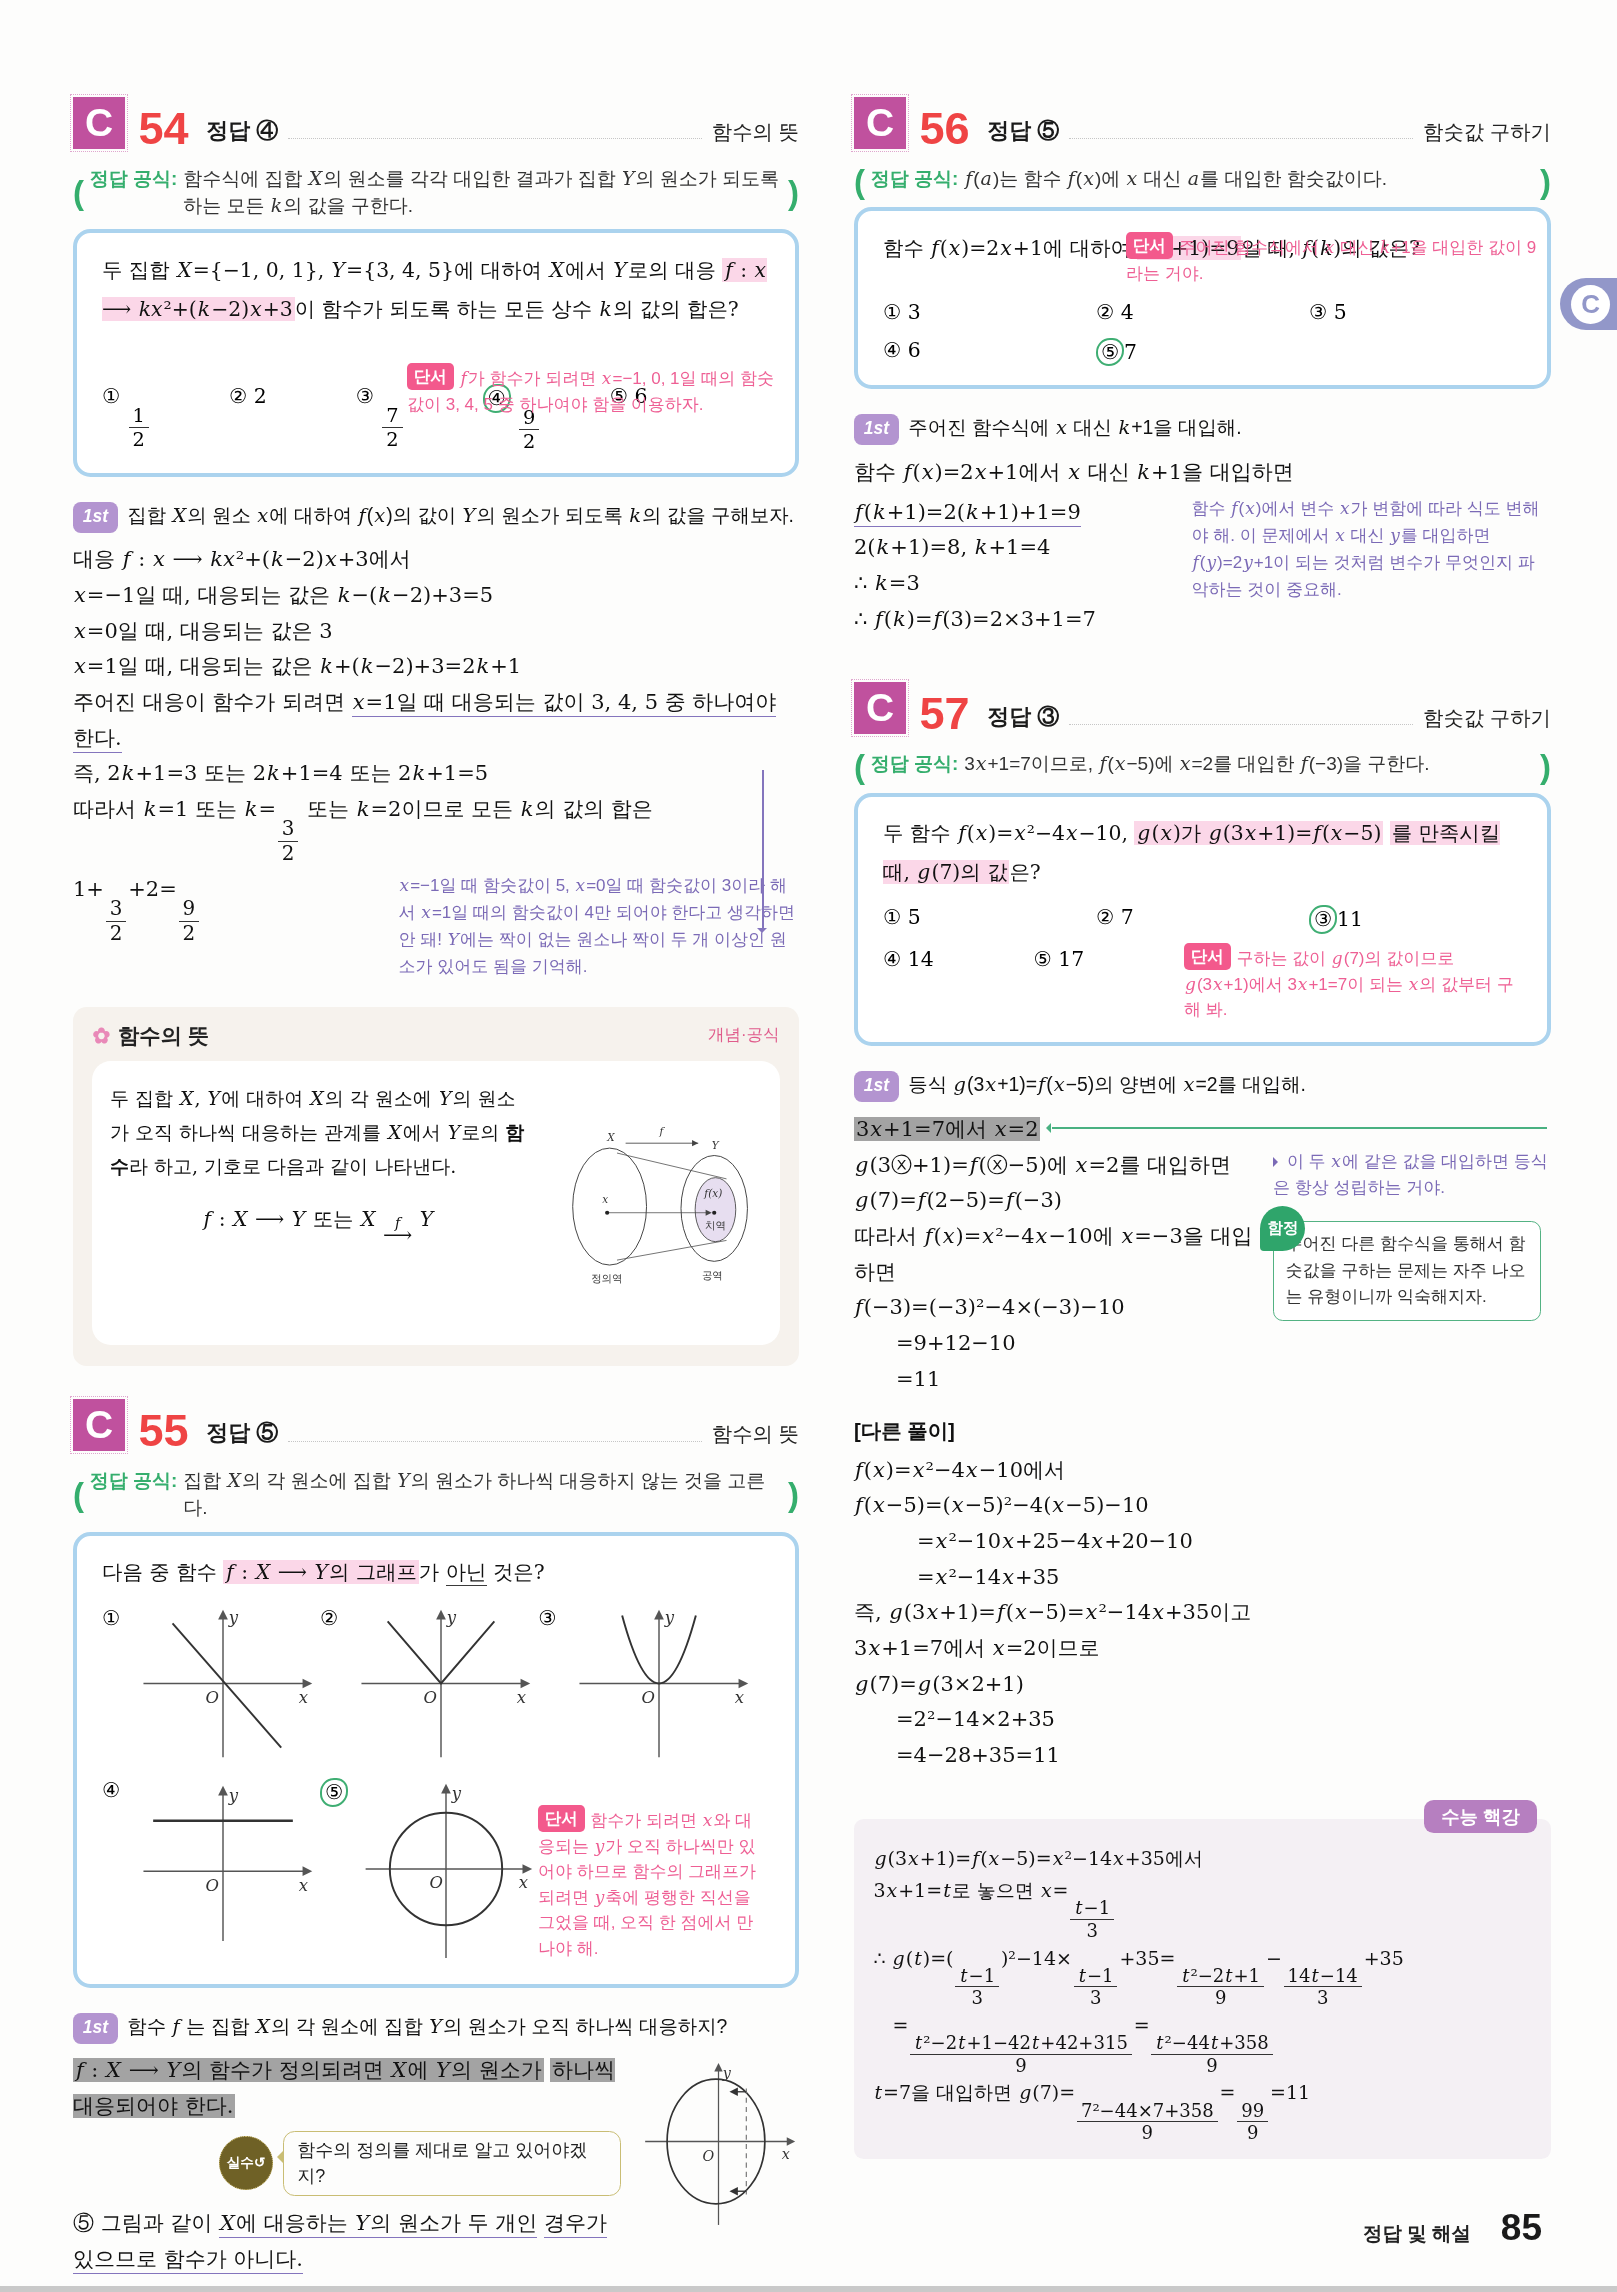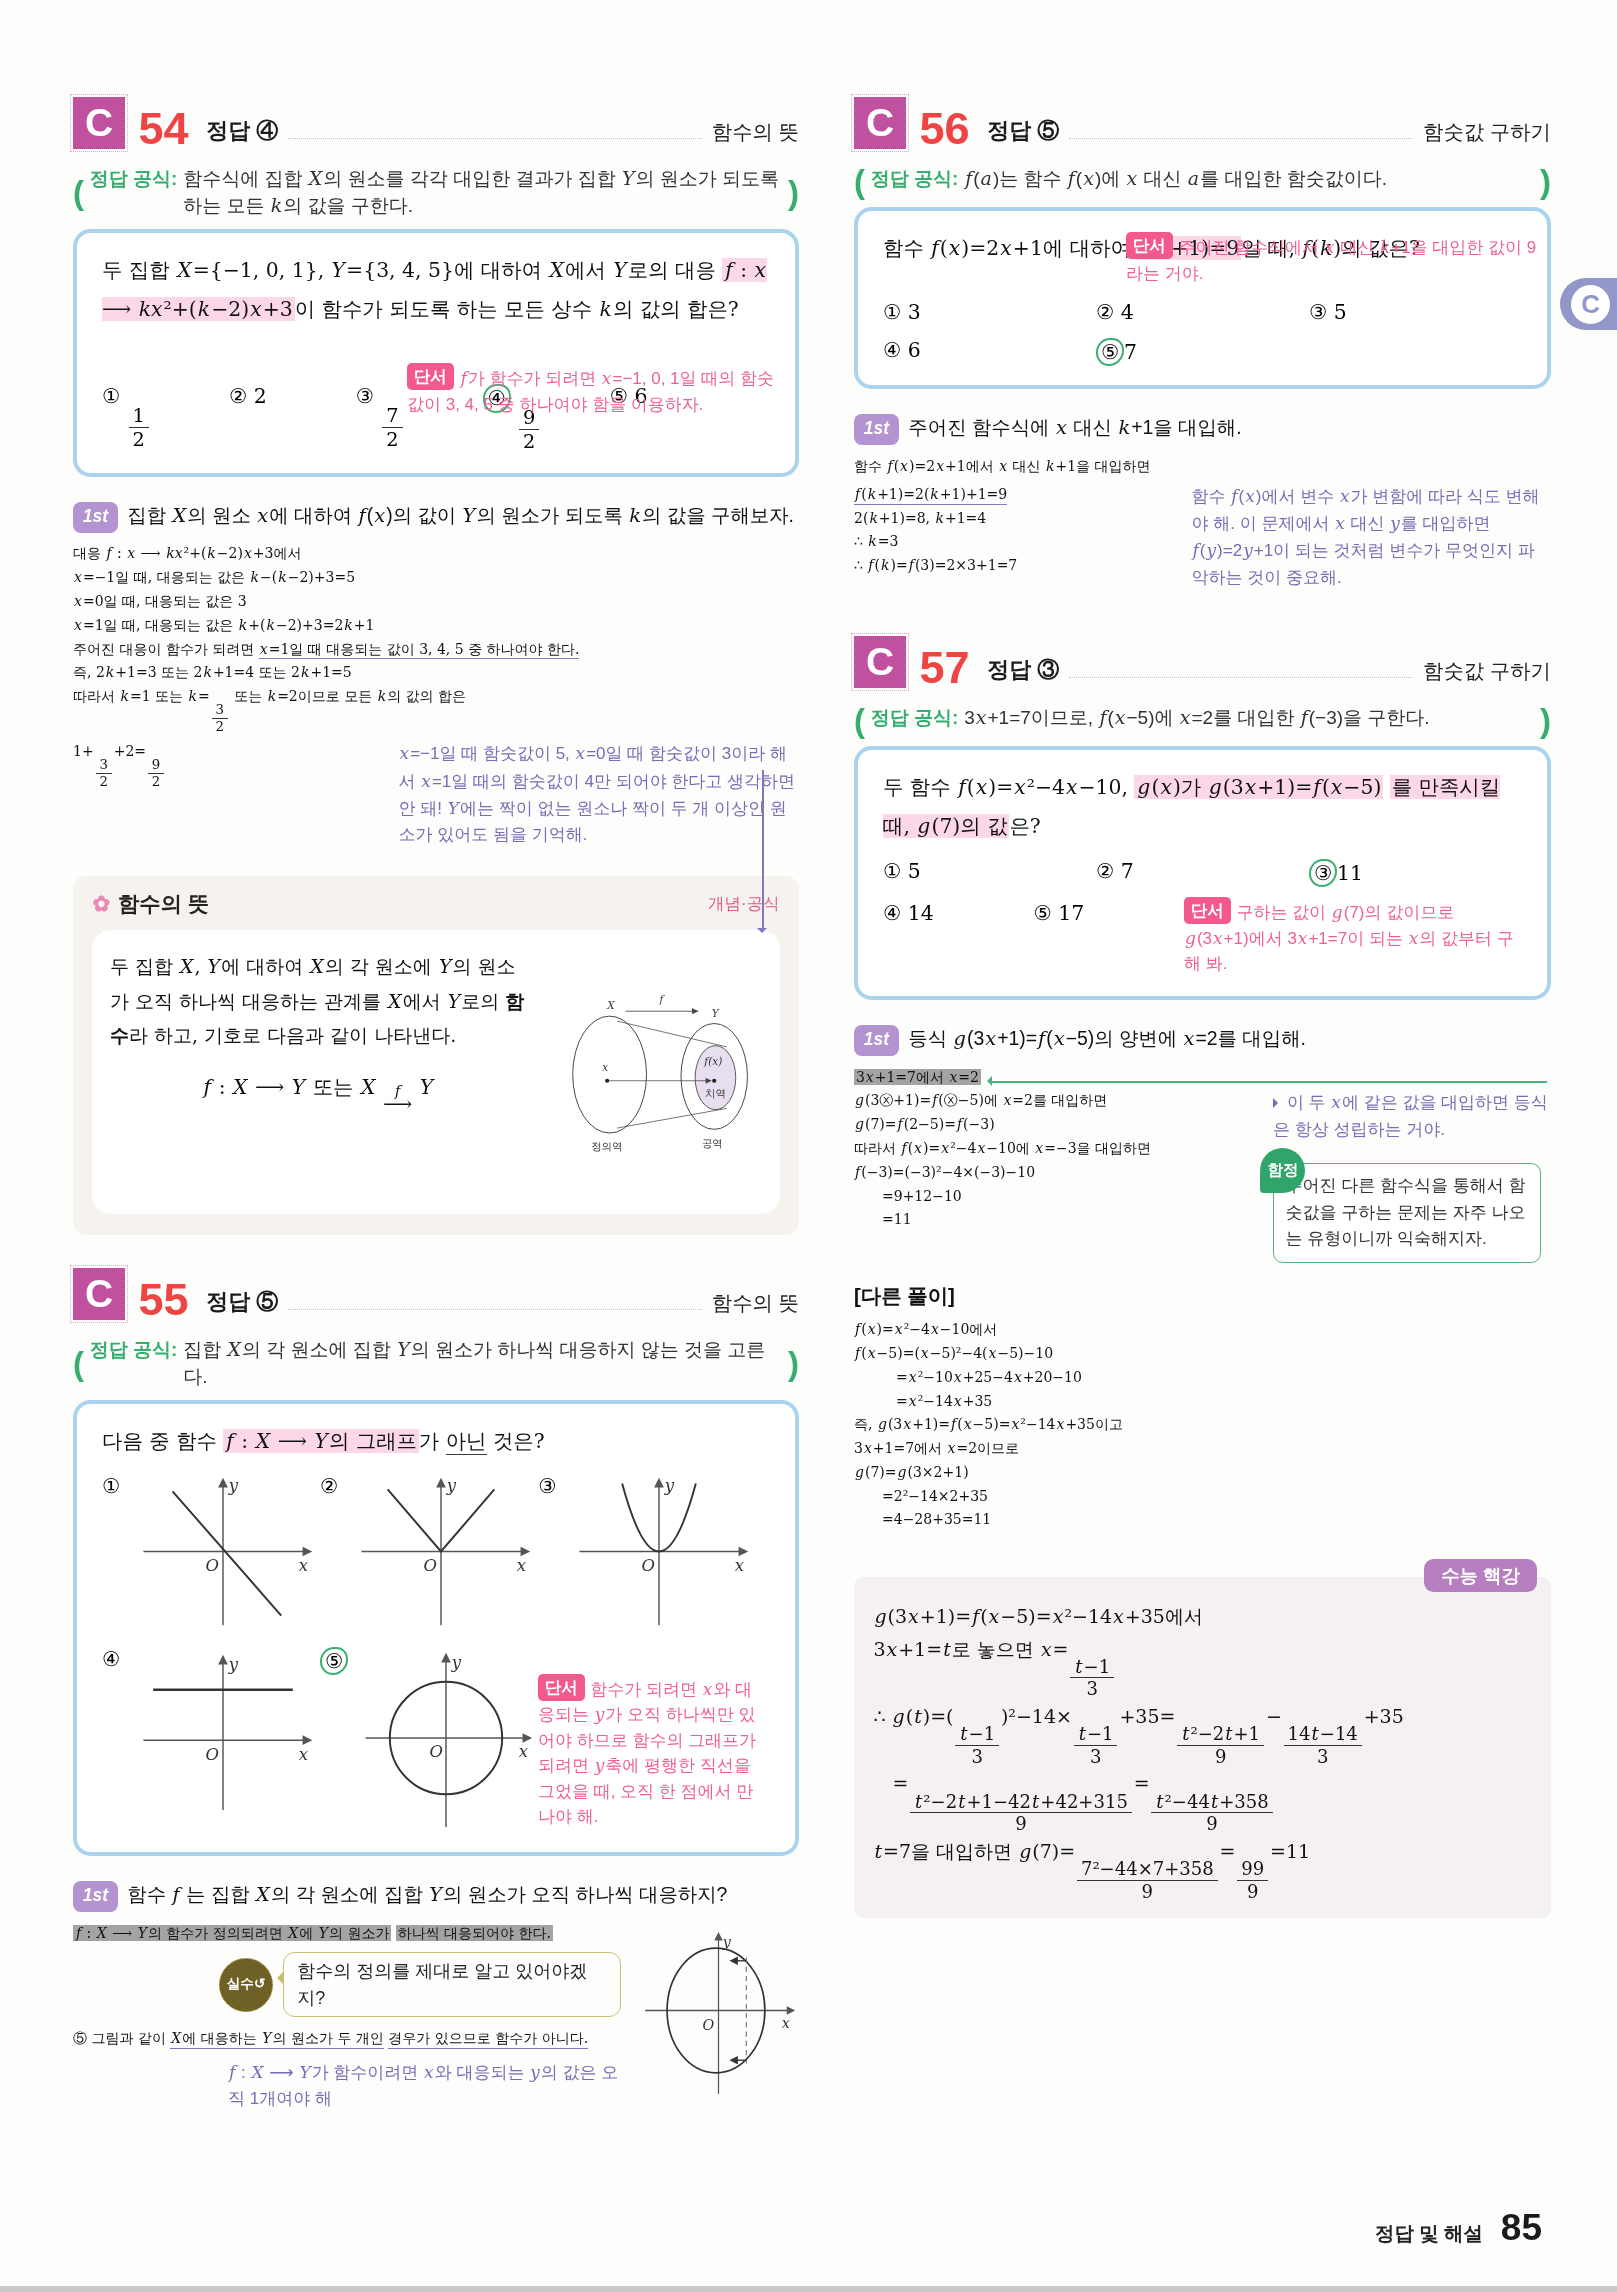--- a/index.html
+++ b/index.html
@@ -43,21 +43,21 @@
   .fa .fat{font-size:0.7em;font-style:italic;font-family:"DejaVu Serif",serif;}
 
   
   .tag-ds{display:inline-block;background:#f3598c;color:#fff;font-size:16.5px;font-weight:bold;border-radius:4.9px;
           padding:1px 6.8px;margin-right:5.8px;vertical-align:1.9px;font-family:"Liberation Sans",sans-serif;}
   .dstext{color:#ee5f94;font-size:17px;line-height:1.5;}
   .b1st{display:inline-block;background:#b394d0;color:#fff;font-style:italic;font-weight:bold;border-radius:7.8px;
         padding:1px 9.7px 2.9px;font-size:17.5px;margin-right:9.7px;font-family:"Liberation Sans",sans-serif;}
   .pnote{color:#7b6ab6;font-size:17px;line-height:1.55;}
   .lead{font-size:19.4px;line-height:1.55;margin-bottom:9.7px;color:#111;}
-  .ln{font-size:14px;line-height:1.7;color:#111;}
+  .ln{font-size:21px;line-height:1.7;color:#111;}
 
   .choices{display:flex;margin-top:13.6px;}
   .choice{font-size:20.4px;}
   .sp5 .choice{width:19%;}
   .sp3 .choice{width:213px;}
 
   
   .cbox{background:#f6f2ed;border-radius:13.6px;padding:13.6px 19.4px 21.3px;margin:27px 0 33px;}
   .cbox-head{display:flex;justify-content:space-between;align-items:center;}
   .cbox-title{font-size:21.3px;font-weight:bold;color:#222;}
@@ -97,21 +97,21 @@
 
   .osol-title{font-size:20.4px;font-weight:bold;margin:19.4px 0 7.8px;color:#111;}
 
   
   .graphs{display:flex;align-items:flex-start;margin-top:9.7px;}
   .gnum{font-size:20.4px;margin:3.9px 5.8px 0 0;font-family:"DejaVu Serif",serif;}
   svg text{font-family:"DejaVu Serif",serif;font-style:italic;font-size:17px;fill:#333;}
   svg text.ko{font-style:normal;font-family:"Liberation Sans",sans-serif;}
 
   
-  #footer{position:absolute;right:76px;bottom:43px;display:flex;align-items:baseline;gap:18px;}
+  #footer{position:absolute;right:76px;bottom:43px;display:flex;align-items:baseline;gap:30px;}
   #footer .flab{font-size:19.4px;font-weight:bold;color:#222;}
   #footer .fpg{font-size:37px;font-weight:bold;color:#1a1a1a;}
   #sidetab{position:absolute;right:0;top:278px;width:58px;height:52px;background:#9297c9;border-radius:26px 0 0 26px;
            display:flex;align-items:center;justify-content:flex-end;padding-right:7.8px;box-sizing:border-box;}
   #sidetab .disc{width:39px;height:39px;border-radius:50%;background:#fff;color:#9297c9;font-size:26px;font-weight:bold;
            display:flex;align-items:center;justify-content:center;}
   #botline{position:absolute;left:0;bottom:0;width:100%;height:5.8px;background:#c9c9c9;}
 </style>
 </head>
 <body>

